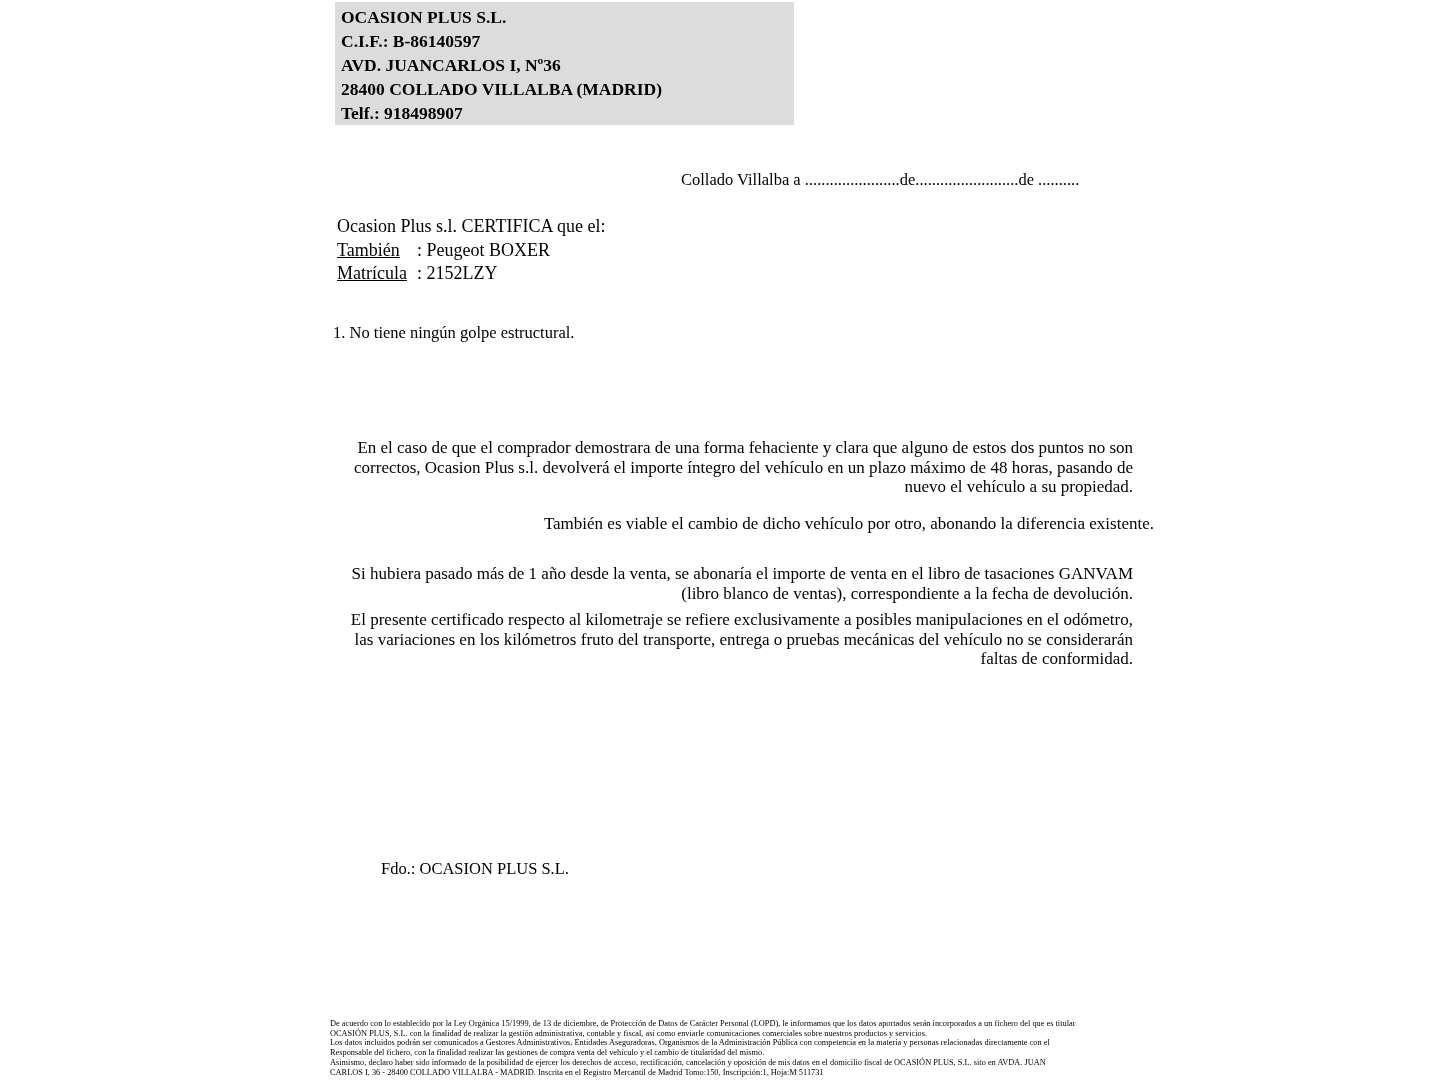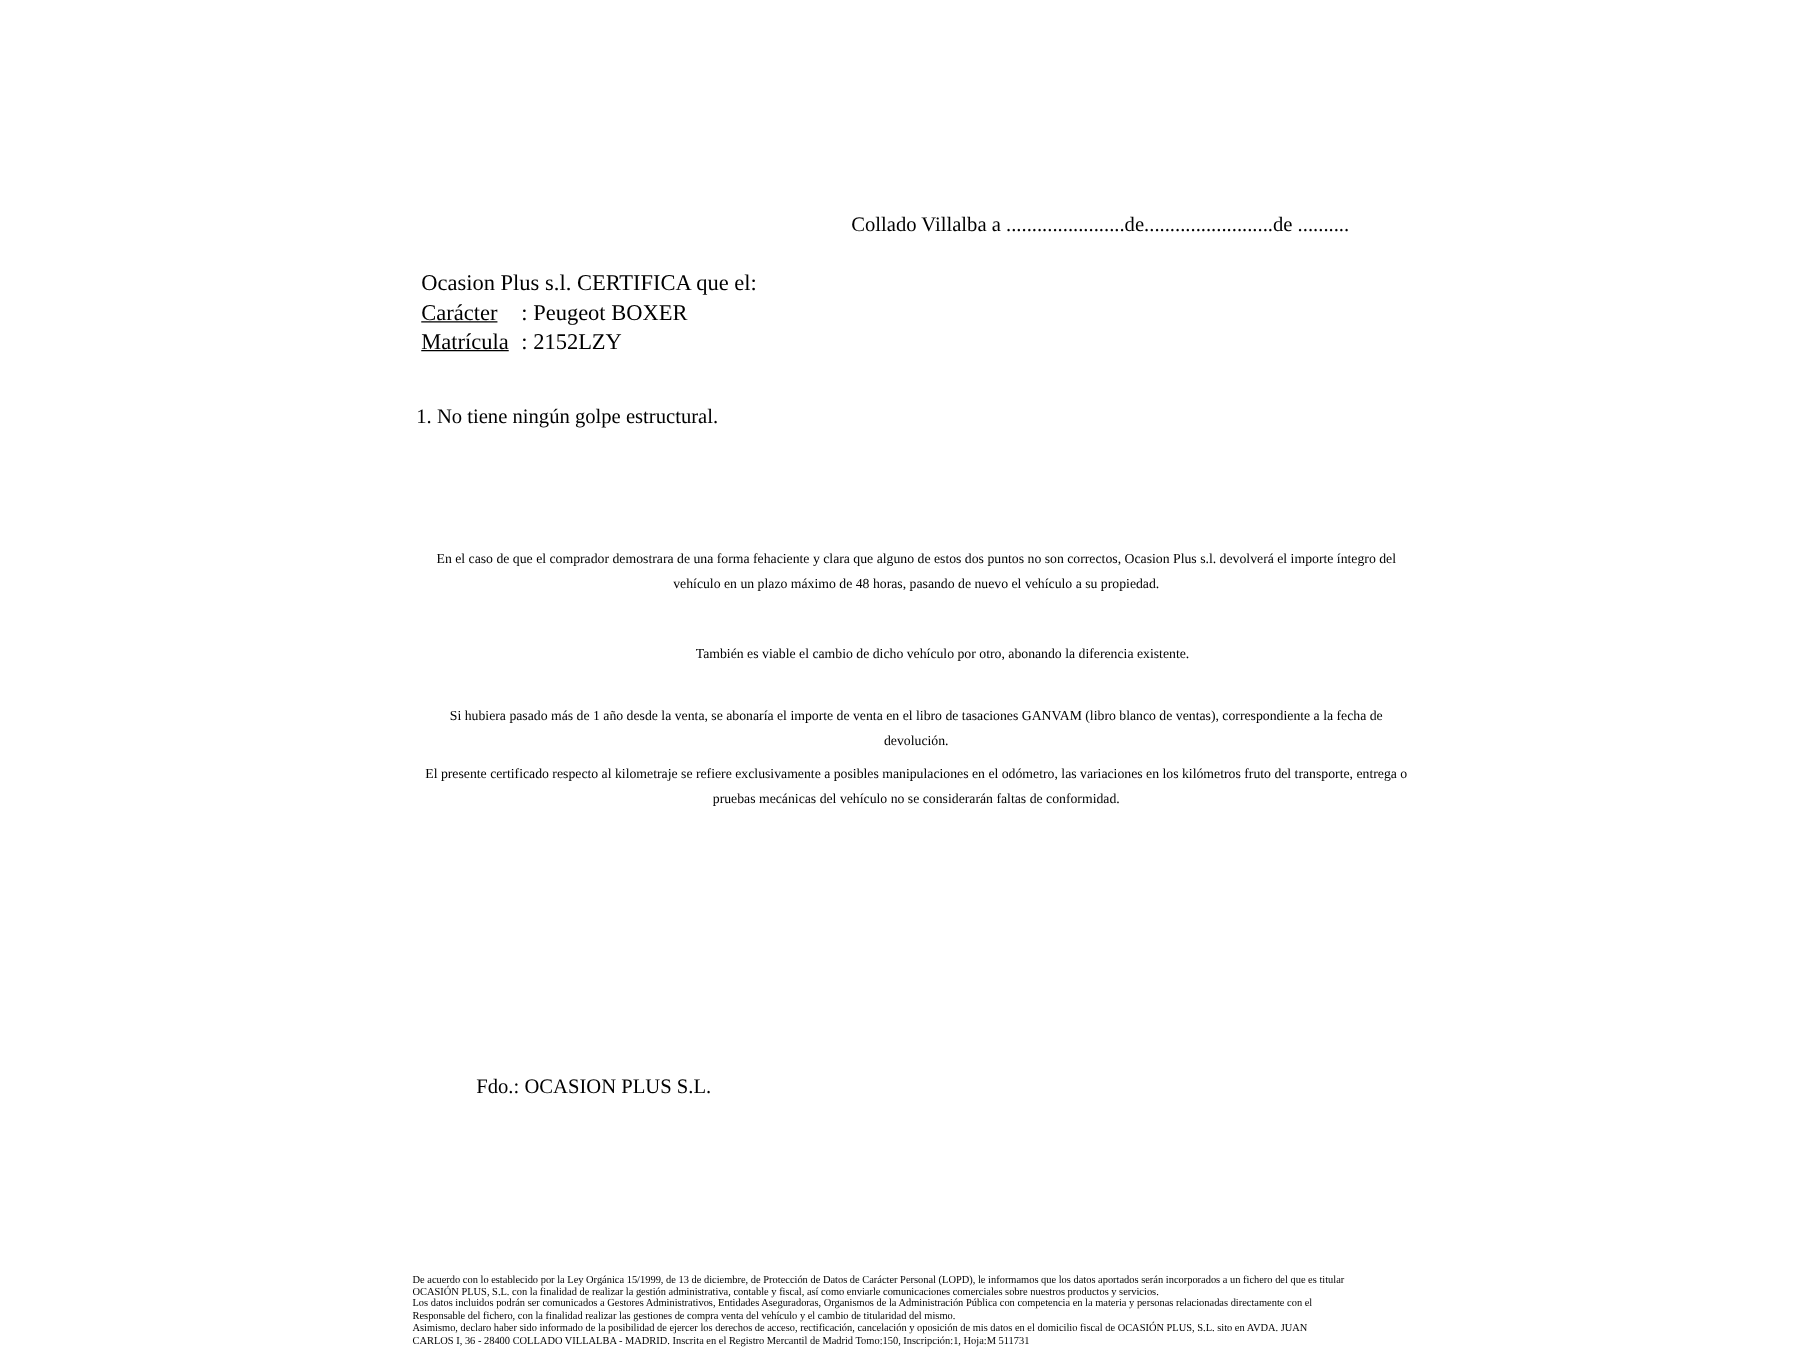--- a/index.html
+++ b/index.html
@@ -71,23 +71,23 @@
     white-space: nowrap;
   }
   .point1 { top: 323px; }
   .point2 { top: 361px; }
 
   
   .para {
     position: absolute;
     left: 333px;
     width: 800px;
-    font-size: 11px;
+    font-size: 17px;
     line-height: 19.5px;
-    text-align: center;
+    text-align: right;
     font-family: Liberation Serif, serif;
   }
   .para1 { top: 438px; }
   .para2 { top: 514px; margin-left: 21px; }
   .para3 { top: 553px; margin-top: 11px; }
   .para4 { top: 610px; }
 
   
   .signature {
     position: absolute;
@@ -110,27 +110,34 @@
   }
   .legal div {
     white-space: nowrap;
   }
 </style>
 </head>
 <body>
 
 <div class="page">
 
+  <div class="header-box">
+    <div>OCASION PLUS S.L.</div>
+    <div>C.I.F.: B-86140597</div>
+    <div>AVD. JUANCARLOS I, Nº36</div>
+    <div>28400 COLLADO VILLALBA (MADRID)</div>
+    <div>Telf.: 918498907</div>
+  </div>
 
   <div class="date-line">Collado Villalba a .......................de.........................de ..........</div>
 
   <div class="certify">
     <div class="row">Ocasion Plus s.l. CERTIFICA que el:</div>
     <div class="row">
-      <span class="cert-label"><span class="u">Carácter</span></span><span>: Peugeot BOXER</span>
+      <span class="cert-label"><span class="u">También</span></span><span>: Peugeot BOXER</span>
     </div>
     <div class="row">
       <span class="cert-label"><span class="u">Matrícula</span></span><span>: 2152LZY</span>
     </div>
   </div>
 
   <div class="point point1">1. No tiene ningún golpe estructural.</div>
 
   <div class="para para1">En el caso de que el comprador demostrara de una forma fehaciente y clara que alguno de estos dos puntos no son correctos, Ocasion Plus s.l. devolverá el importe íntegro del vehículo en un plazo máximo de 48 horas, pasando de nuevo el vehículo a su propiedad.</div>
   <div class="para para2">También es viable el cambio de dicho vehículo por otro, abonando la diferencia existente.</div>

